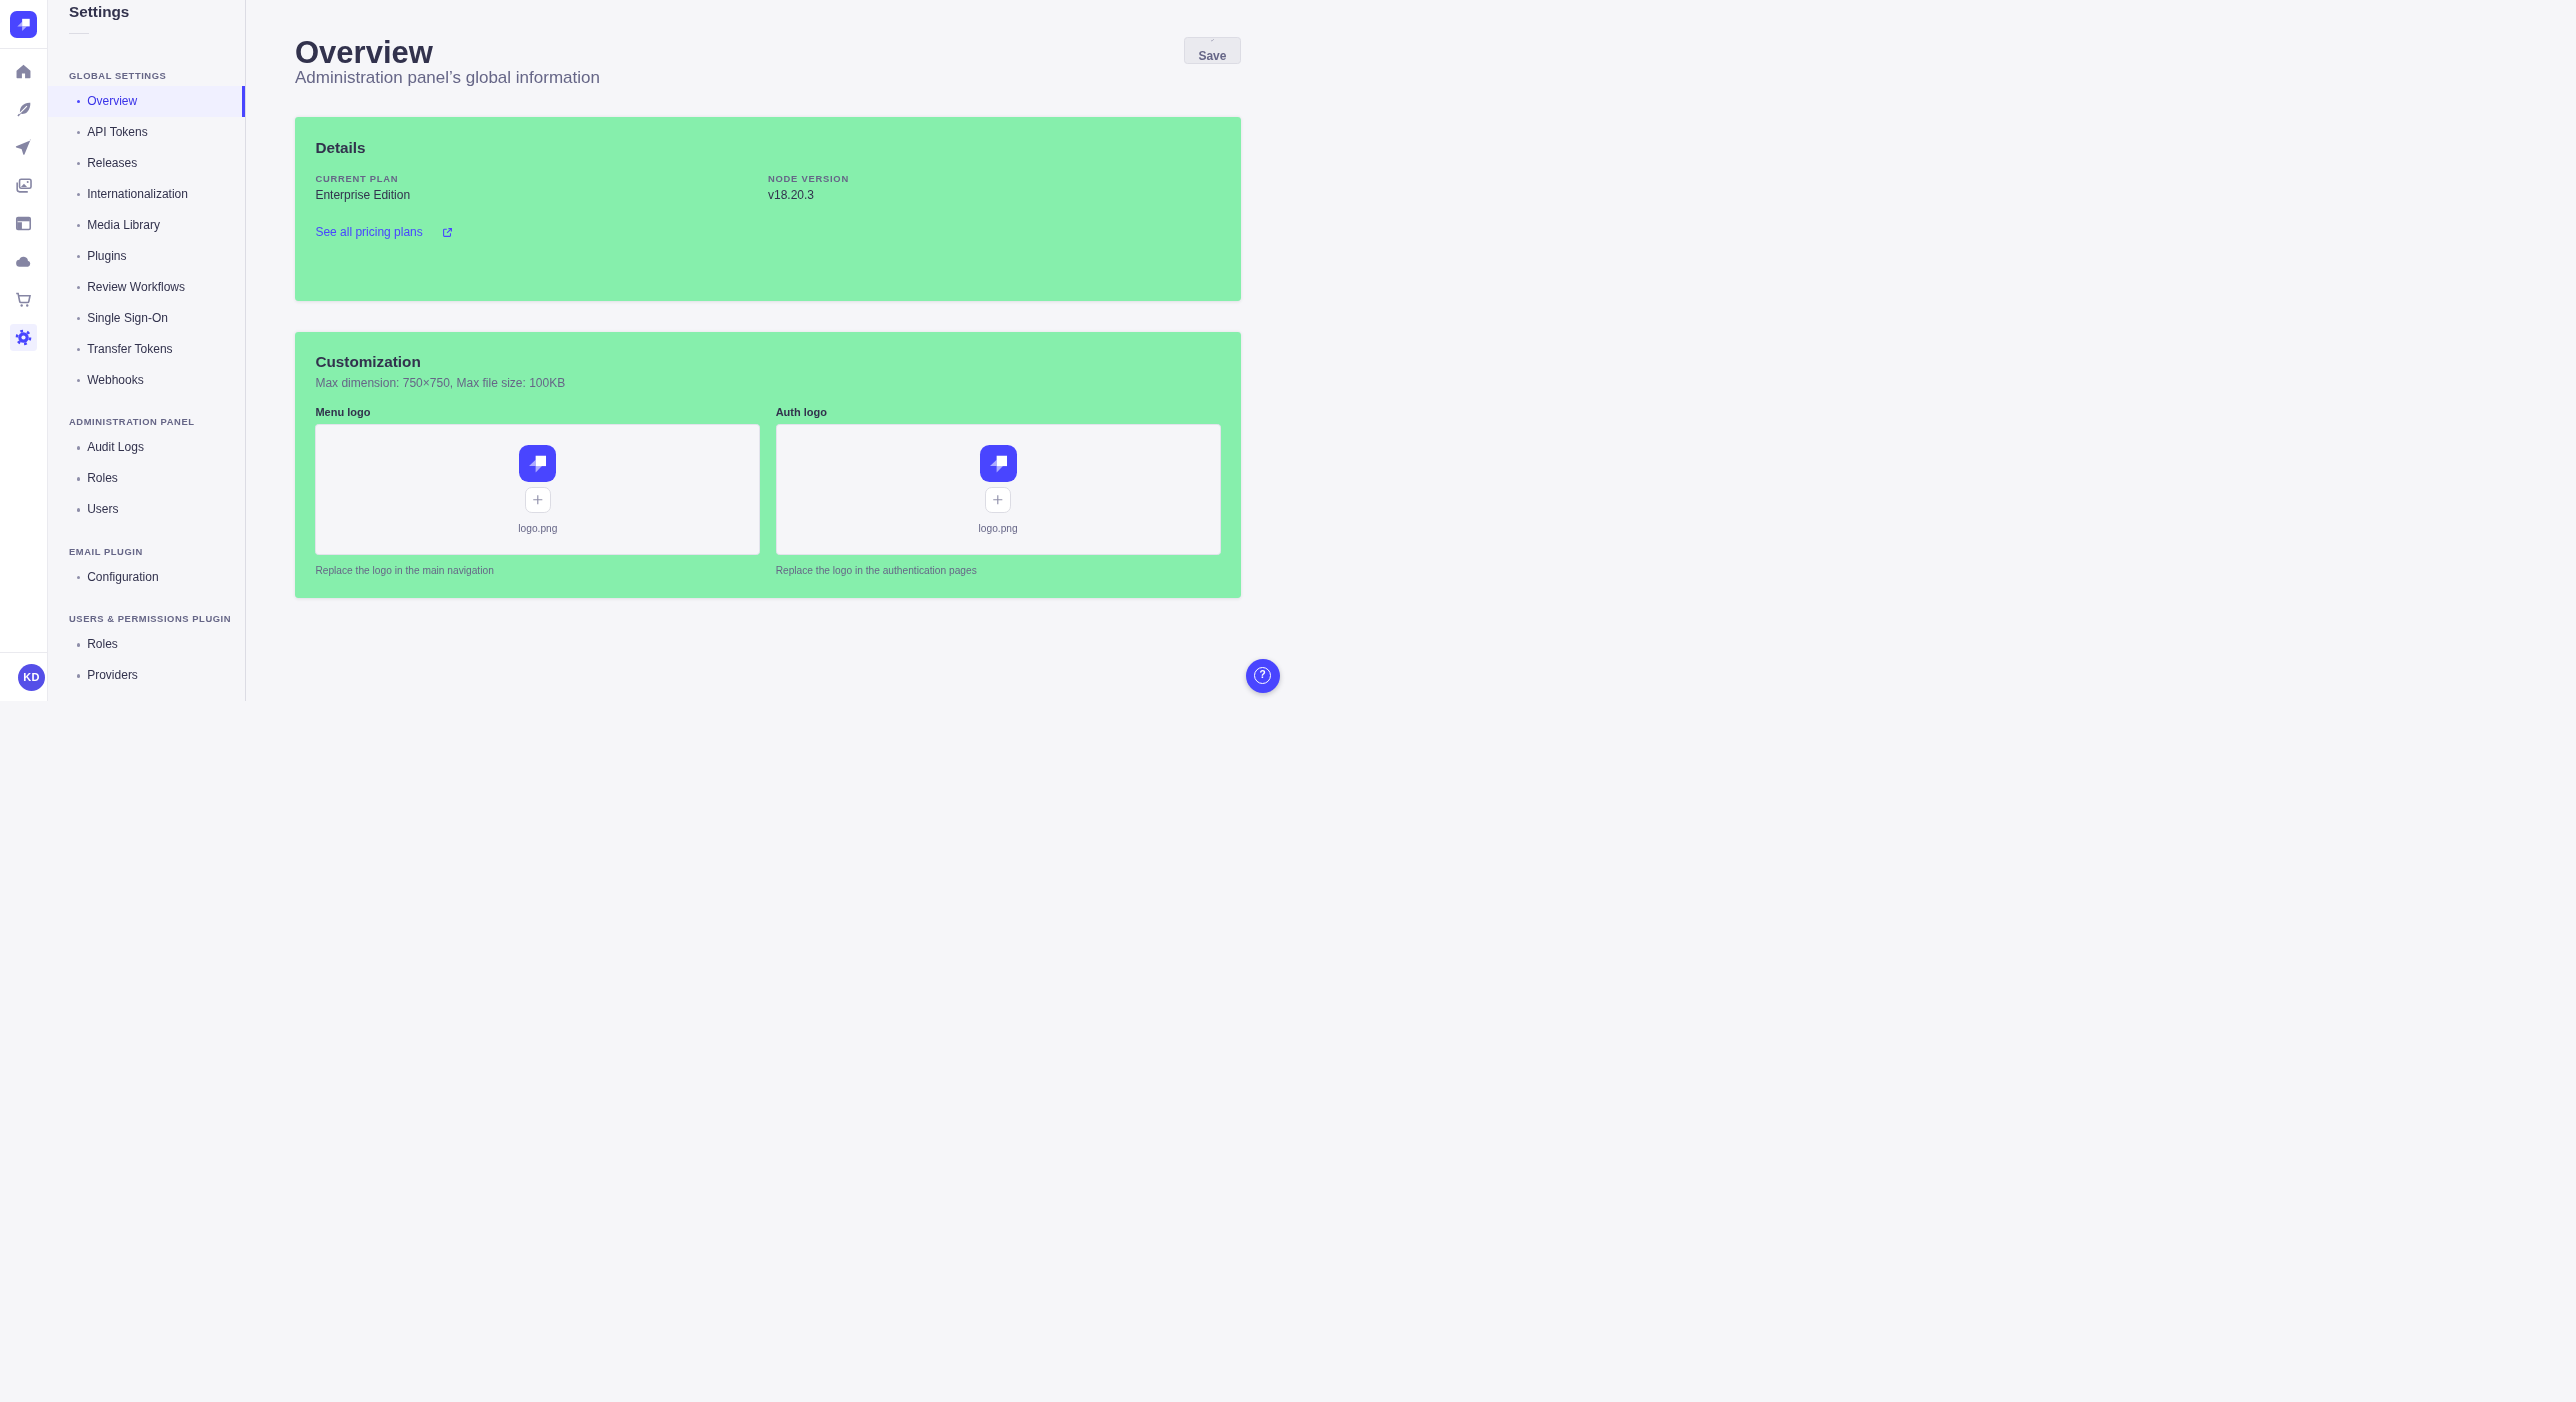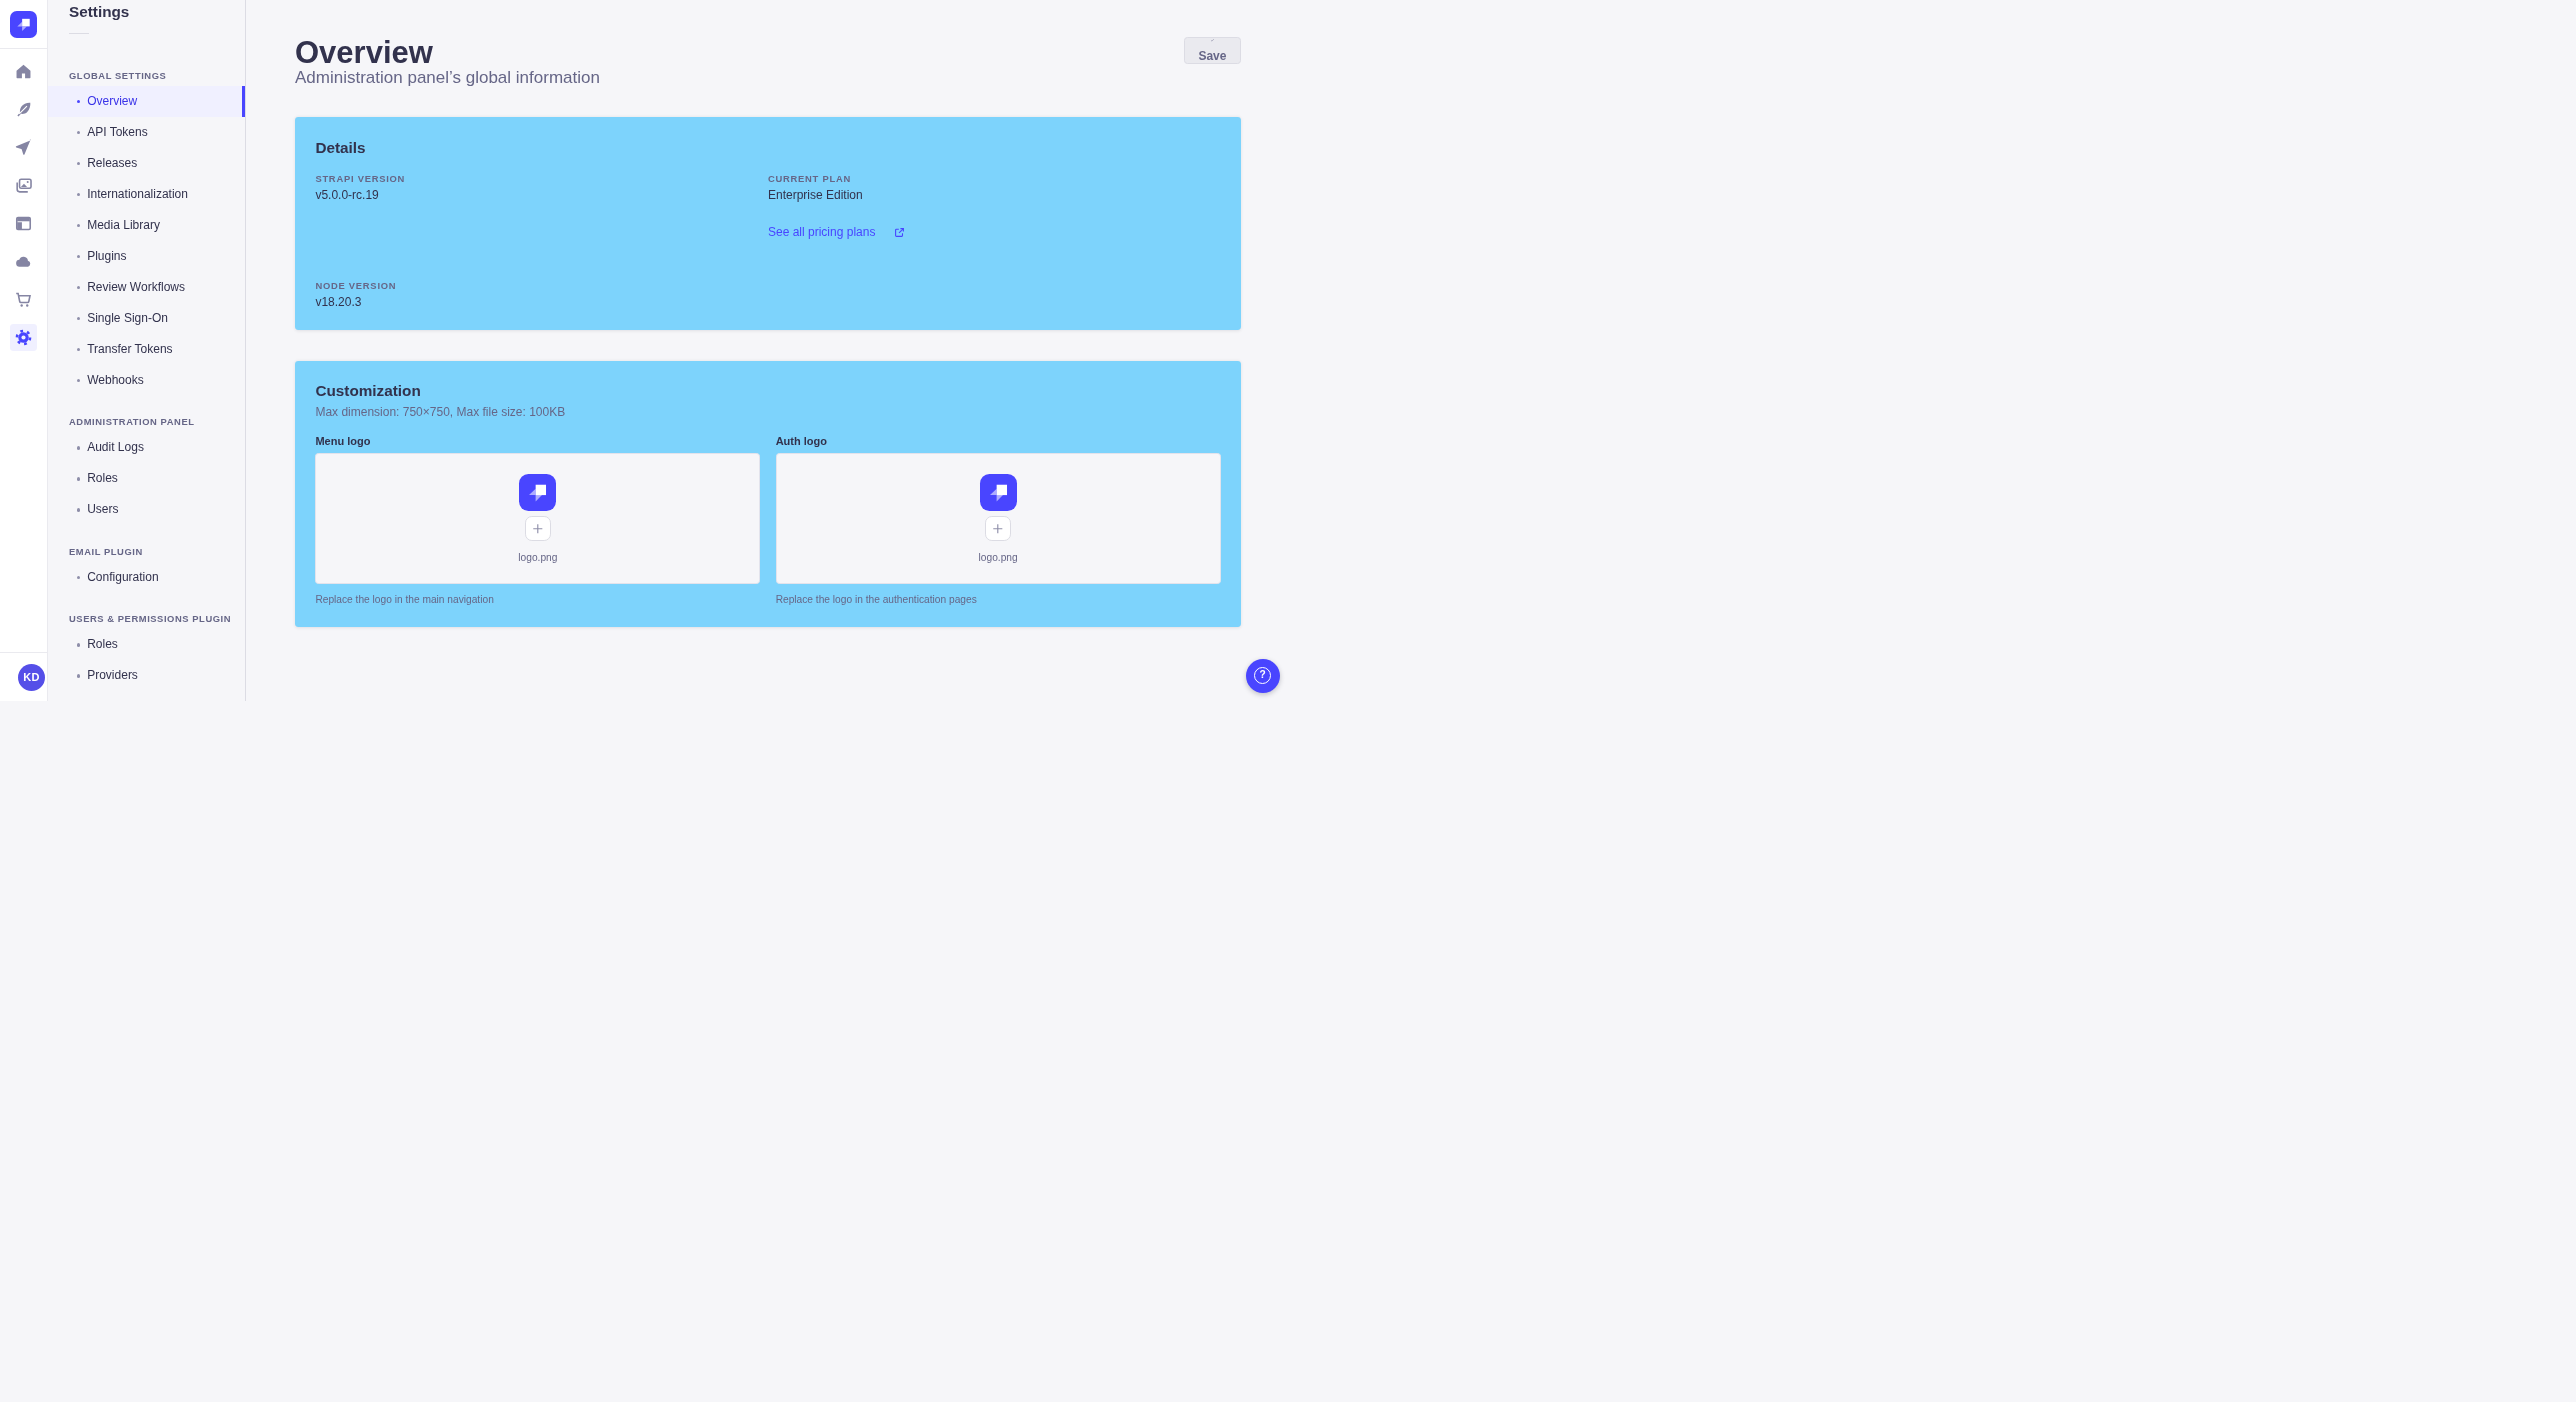--- a/index.html
+++ b/index.html
@@ -34,21 +34,21 @@
   .subnav-item.active::after { content:""; position:absolute; right:0; top:0; bottom:0; width:2.6px; background:#4945ff; }
 
   
   .main { flex:1; padding:0 47px 0 49px; overflow:hidden; }
   .page-header { display:flex; justify-content:space-between; align-items:flex-start; padding-top:37px; }
   .page-title { font-size:31px; line-height:31px; font-weight:700; color:#32324d; }
   .page-subtitle { margin-top:2px; font-size:17px; line-height:15.3px; color:#666687; }
   .btn-save { display:flex; align-items:center; gap:6.8px; height:27px; padding:0 13.6px; background:#eaeaef; border:0.9px solid #dcdce4; border-radius:3.4px; color:#666687; font-size:12px; font-weight:600; cursor:pointer; font-family:inherit;flex-direction:column; }
   .btn-save svg { width:12.8px; height:12.8px; }
 
-  .card { background:#7dd3fc; border-radius:3.4px; box-shadow:0 0.9px 3.4px rgba(33,33,52,.1); padding:20.4px; }
+  .card { background:#86efac; border-radius:3.4px; box-shadow:0 0.9px 3.4px rgba(33,33,52,.1); padding:20.4px; }
   .card-details { margin-top:32px; }
   .card h2 { font-size:15.3px; line-height:20.4px; font-weight:600; color:#32324d; }
 
   .details-grid { display:grid; grid-template-columns:1fr 1fr; row-gap:41px; margin-top:15.3px; }
   .field-label { font-size:9.4px; font-weight:700; letter-spacing:.08em; color:#666687; line-height:11px; }
   .field-value { margin-top:3.4px; font-size:12px; line-height:14.5px; color:#32324d; }
   .pricing-link { display:inline-flex; align-items:center; gap:19px; margin-top:23px; font-size:12px; font-weight:500; color:#4945ff; text-decoration:none; cursor:pointer; }
   .pricing-link svg { width:11px; height:11px; }
 
   .card-customization { margin-top:31px; }
@@ -238,24 +238,20 @@
         <svg viewBox="0 0 24 24">
             <path d="M4 12.5 9.5 18 20 6.5" fill="none" stroke="#666687" stroke-width="2.4"></path>
           </svg>
         <span>Save</span>
       </button>
     </div>
 
     <section class="card card-details">
       <h2>Details</h2>
       <div class="details-grid">
-        <div>
-          <div class="field-label">STRAPI VERSION</div>
-          <div class="field-value">v5.0.0-rc.19</div>
-        </div>
         <div>
           <div class="field-label">CURRENT PLAN</div>
           <div class="field-value">Enterprise Edition</div>
           <a class="pricing-link">
             <span>See all pricing plans</span>
             <svg viewBox="0 0 24 24">
                 <g fill="none" stroke="#4945ff" stroke-width="2.4">
                   <path d="M14 3.5h6.5V10"></path>
                   <path d="M20 4 11 13"></path>
                   <path d="M18.5 13.5v5.3a1.7 1.7 0 0 1-1.7 1.7H5.2a1.7 1.7 0 0 1-1.7-1.7V6.7A1.7 1.7 0 0 1 5.2 5h5.3"></path>

